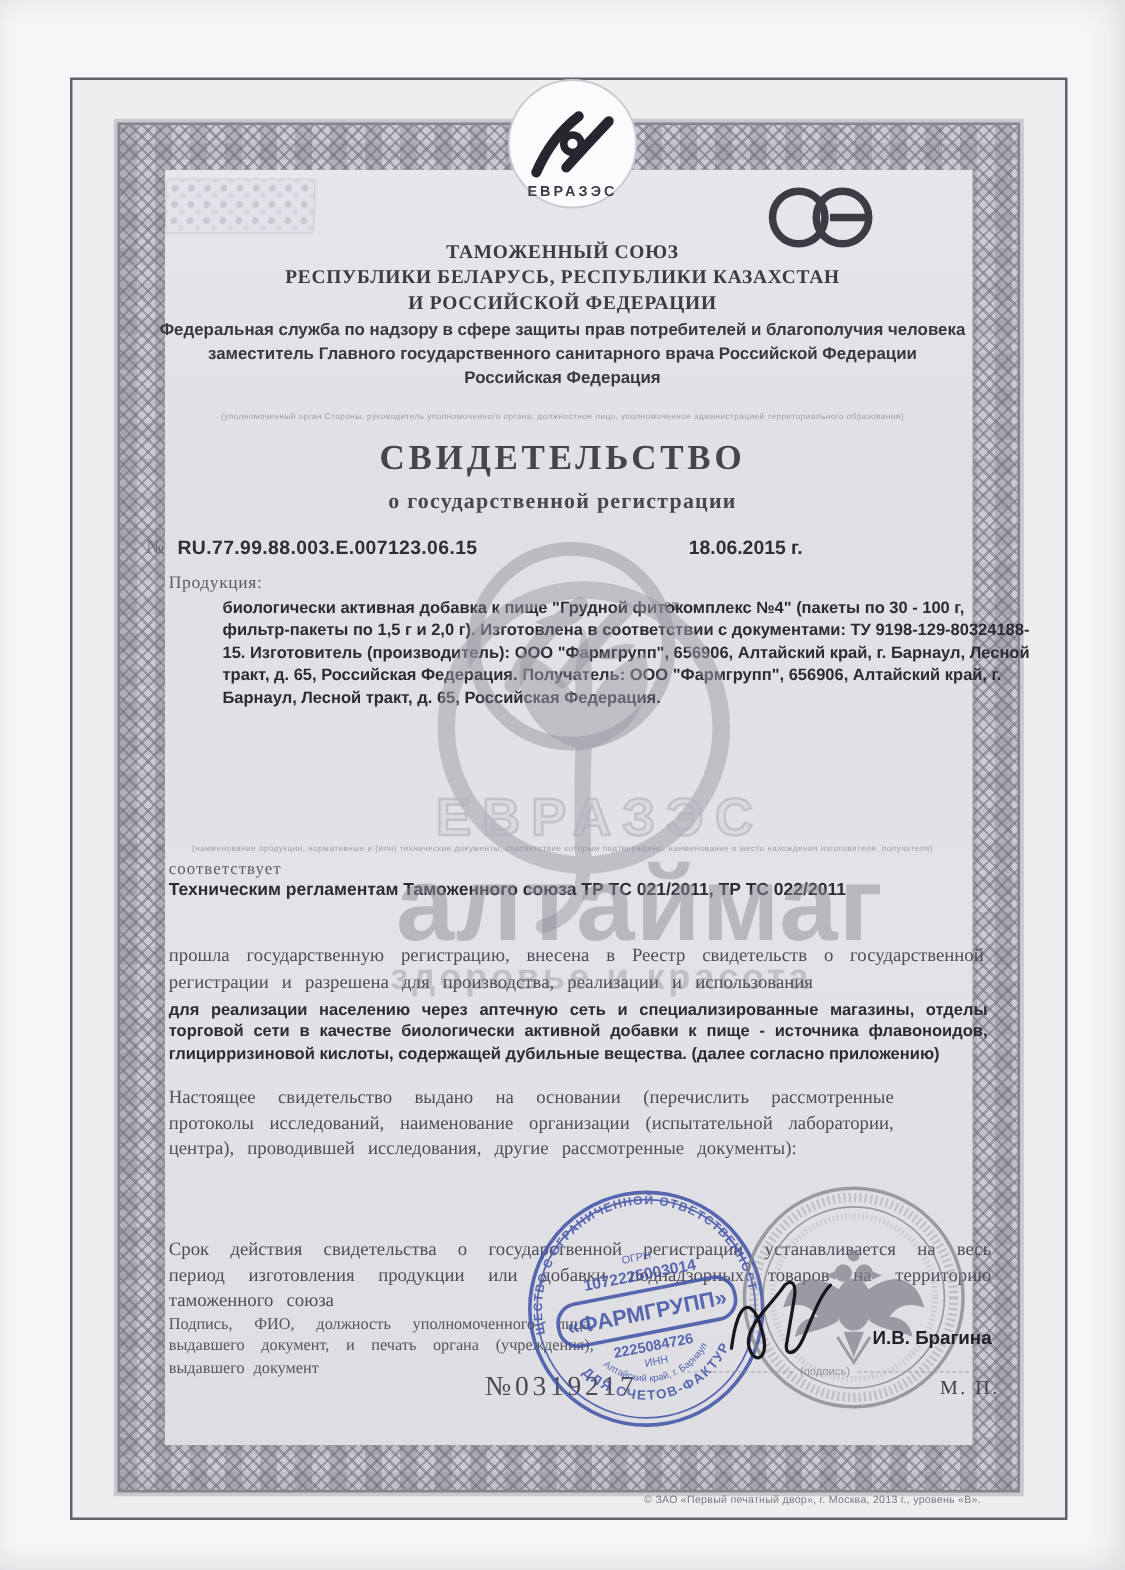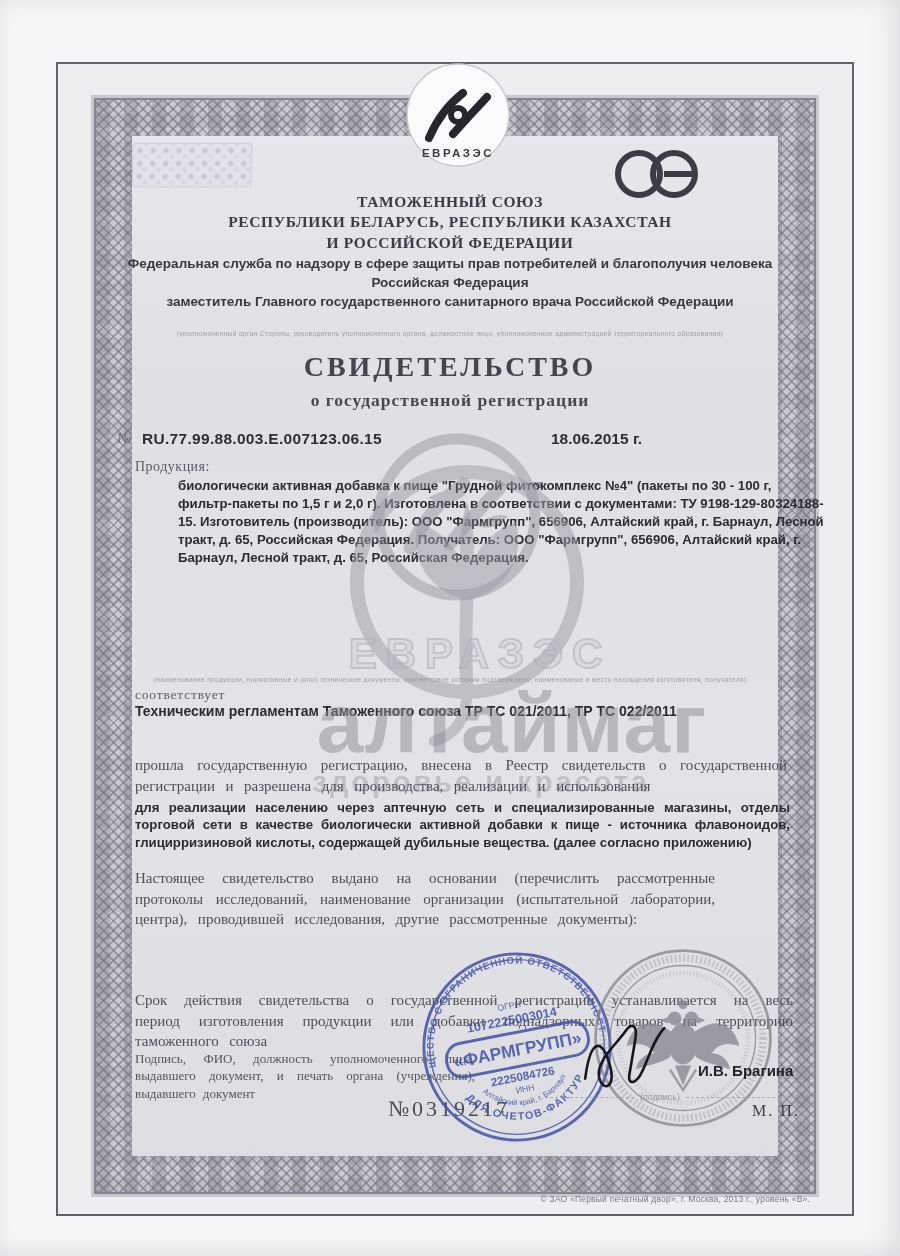--- a/index.html
+++ b/index.html
@@ -71,21 +71,21 @@
   .serial{left:388px;top:1096px;font-family:"Liberation Serif",serif;font-size:22px;
           letter-spacing:3px;color:#4b4b54;}
   .stamp-blue{left:420px;top:950px;width:194px;height:194px;transform:rotate(-11deg);opacity:.87;}
   .stamp-eagle{left:590px;top:945px;width:186px;height:186px;opacity:.72;}
   .signature{left:573px;top:1013px;width:130px;height:84px;transform:rotate(-6deg);}
   .signer{left:698px;top:1062px;font-weight:700;font-size:15px;color:#222228;}
   .sign-caption{left:545px;top:1092px;width:230px;font-size:9px;color:#7d7d88;opacity:.75;
                 display:flex;align-items:center;gap:6px;}
   .sign-caption::before,.sign-caption::after{content:"";flex:1;border-top:1px dashed #9b9ba5;}
   .mp{left:752px;top:1102px;font-family:"Liberation Serif",serif;font-size:16px;color:#3e3e47;letter-spacing:2px;}
-  .footer{right:90px;top:1194px;width:320px;text-align:right;font-size:8.5px;color:#77777f;letter-spacing:.2px;}
+  .footer{right:90px;top:1194px;width:320px;text-align:center;font-size:8.5px;color:#77777f;letter-spacing:.2px;}
   svg text{font-family:"Liberation Sans",sans-serif;}
 </style>
 </head>
 <body>
 
 <div class="page">
   <div class="outer-line abs"></div>
   <div class="guilloche abs">
     <div class="content-bg"></div>
   </div>
@@ -111,22 +111,22 @@
     </svg>
   </div>
 
   <div class="header-block abs ctr">
     <div class="header-line">ТАМОЖЕННЫЙ СОЮЗ</div>
     <div class="header-line">РЕСПУБЛИКИ БЕЛАРУСЬ, РЕСПУБЛИКИ КАЗАХСТАН</div>
     <div class="header-line">И РОССИЙСКОЙ ФЕДЕРАЦИИ</div>
   </div>
   <div class="agency-block abs ctr">
     <div class="agency-line">Федеральная служба по надзору в сфере защиты прав потребителей и благополучия человека</div>
+    <div class="agency-line">заместитель Главного государственного санитарного врача Российской Федерации</div>
     <div class="agency-line">Российская Федерация</div>
-    <div class="agency-line">заместитель Главного государственного санитарного врача Российской Федерации</div>
   </div>
   <div class="microtext abs ctr" style="left:150px;top:330px;width:600px;">(уполномоченный орган Стороны, руководитель уполномоченного органа, должностное лицо, уполномоченное администрацией территориального образования)</div>
 
   <div class="title-main abs ctr">СВИДЕТЕЛЬСТВО</div>
   <div class="title-sub abs ctr">о государственной регистрации</div>
 
   <div class="num-label abs">№</div>
   <div class="num-value abs">RU.77.99.88.003.E.007123.06.15</div>
   <div class="date-label abs">от</div>
   <div class="date-value abs">18.06.2015 г.</div>

